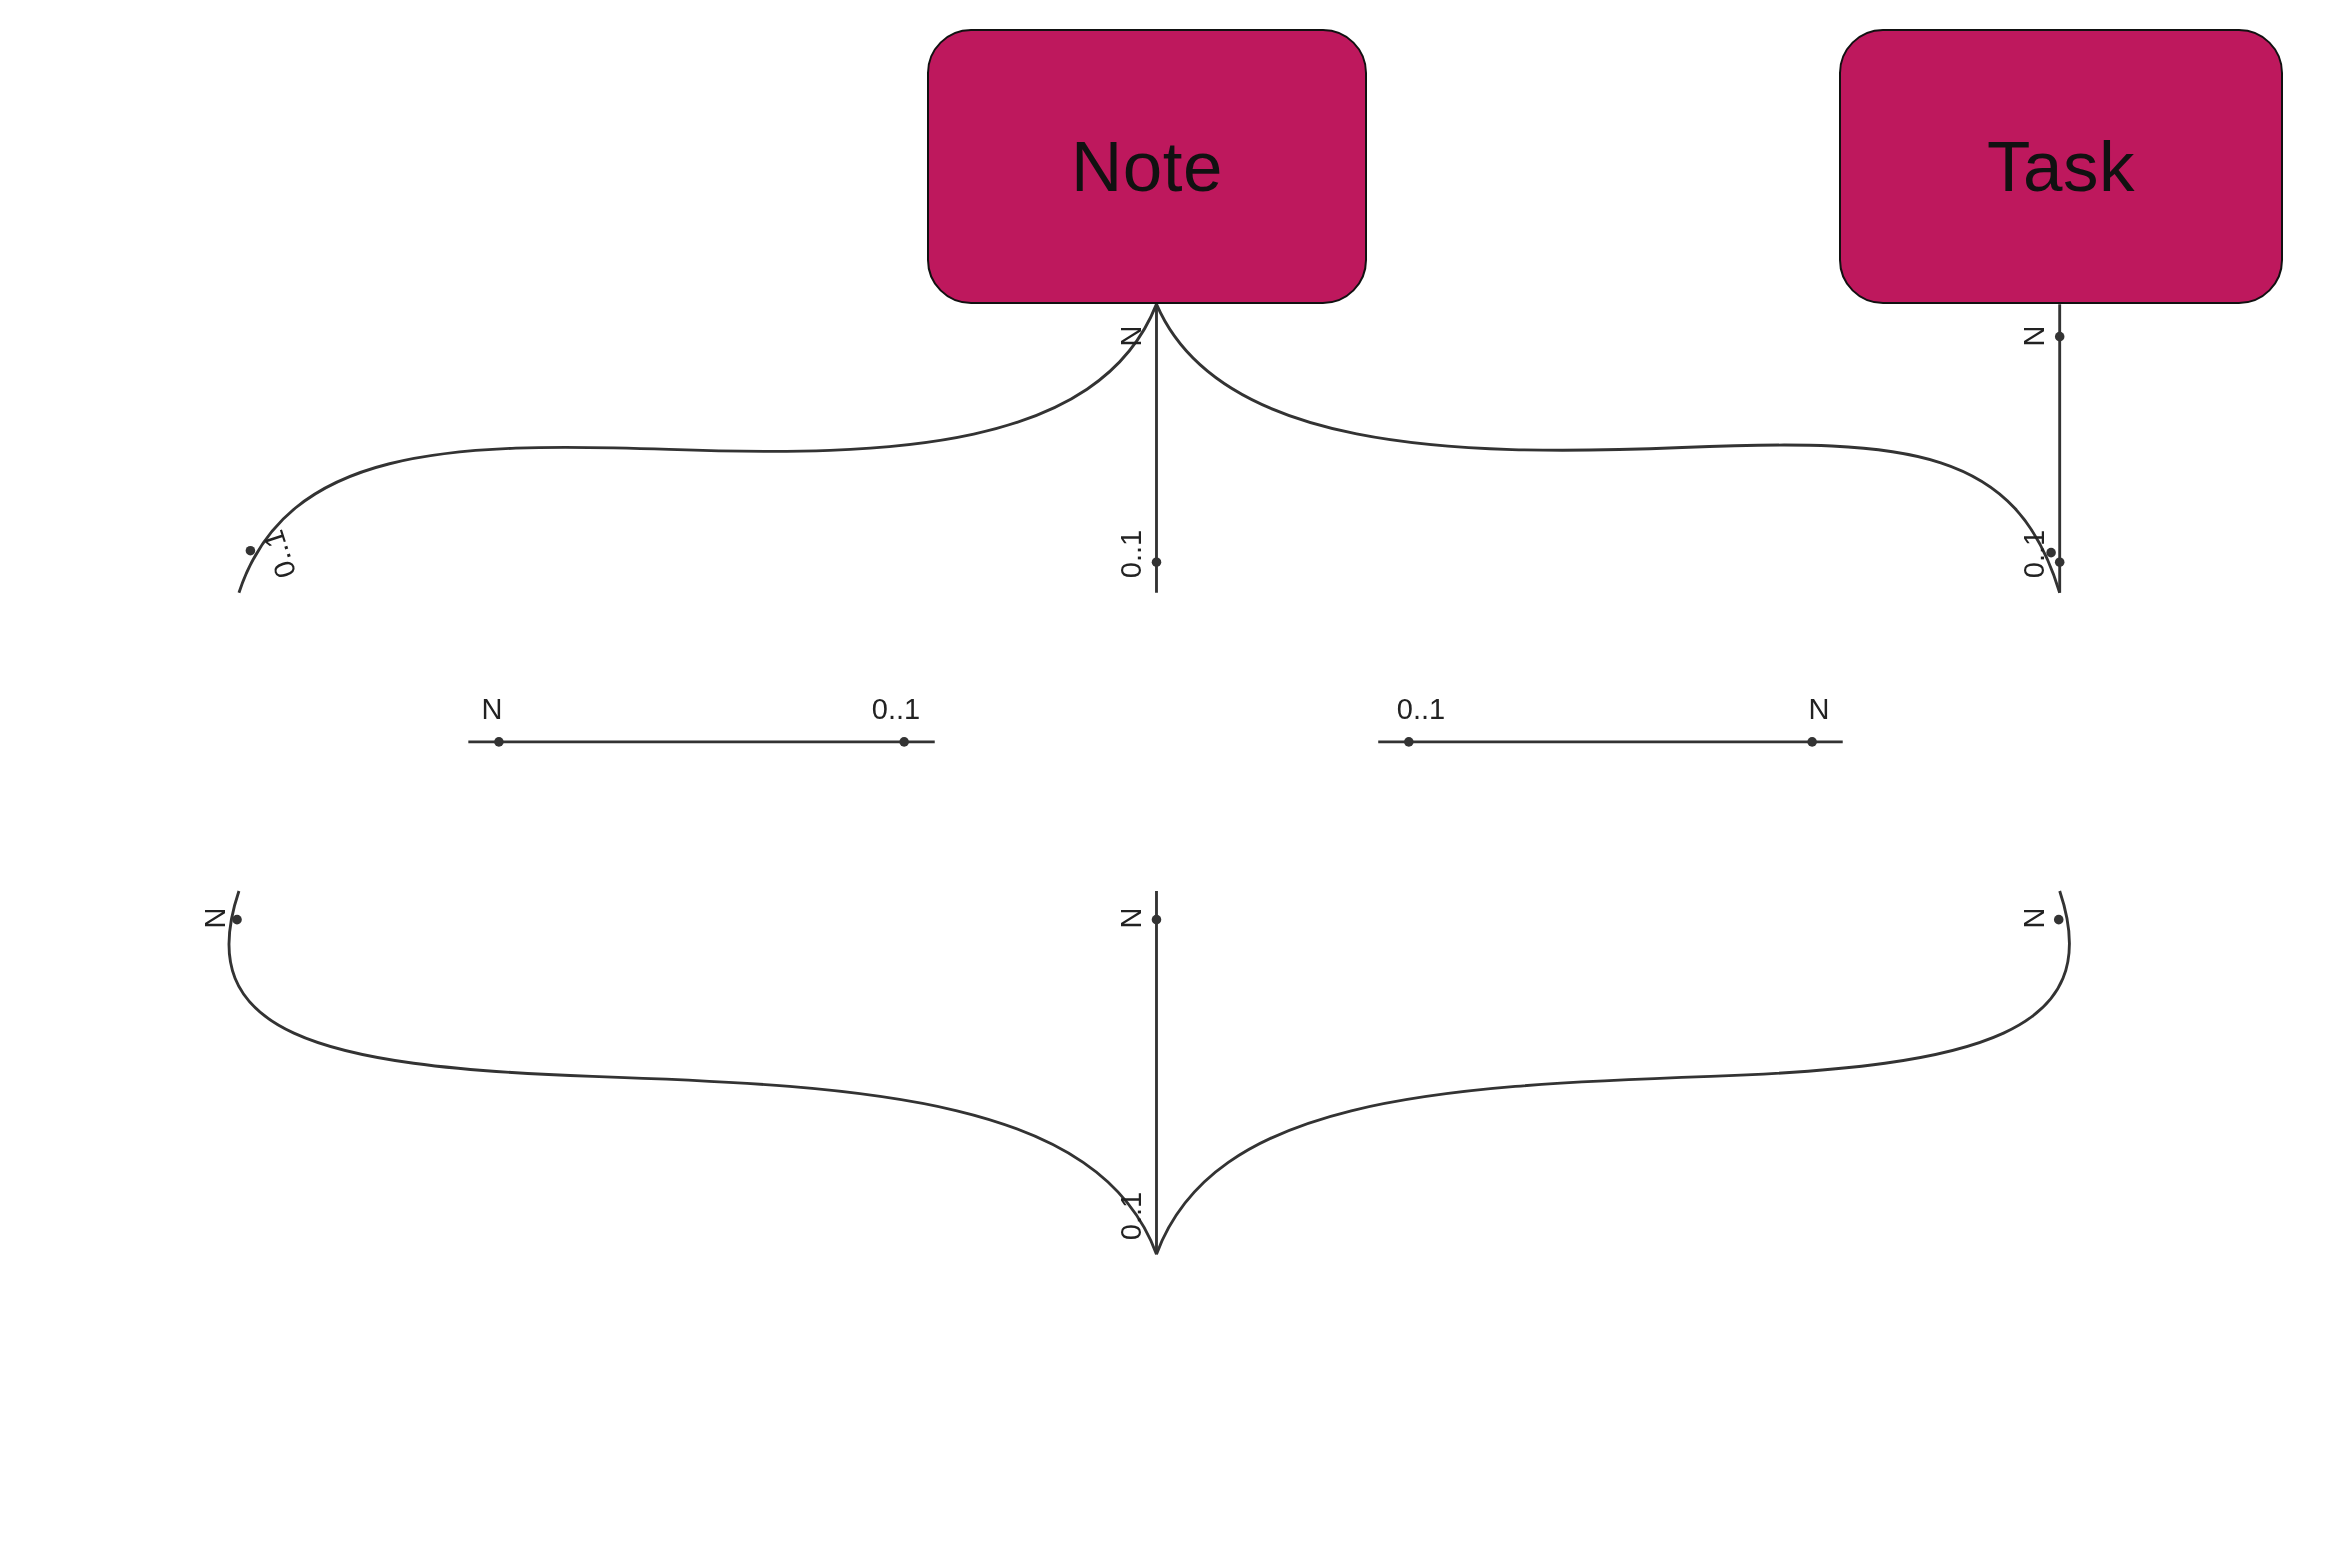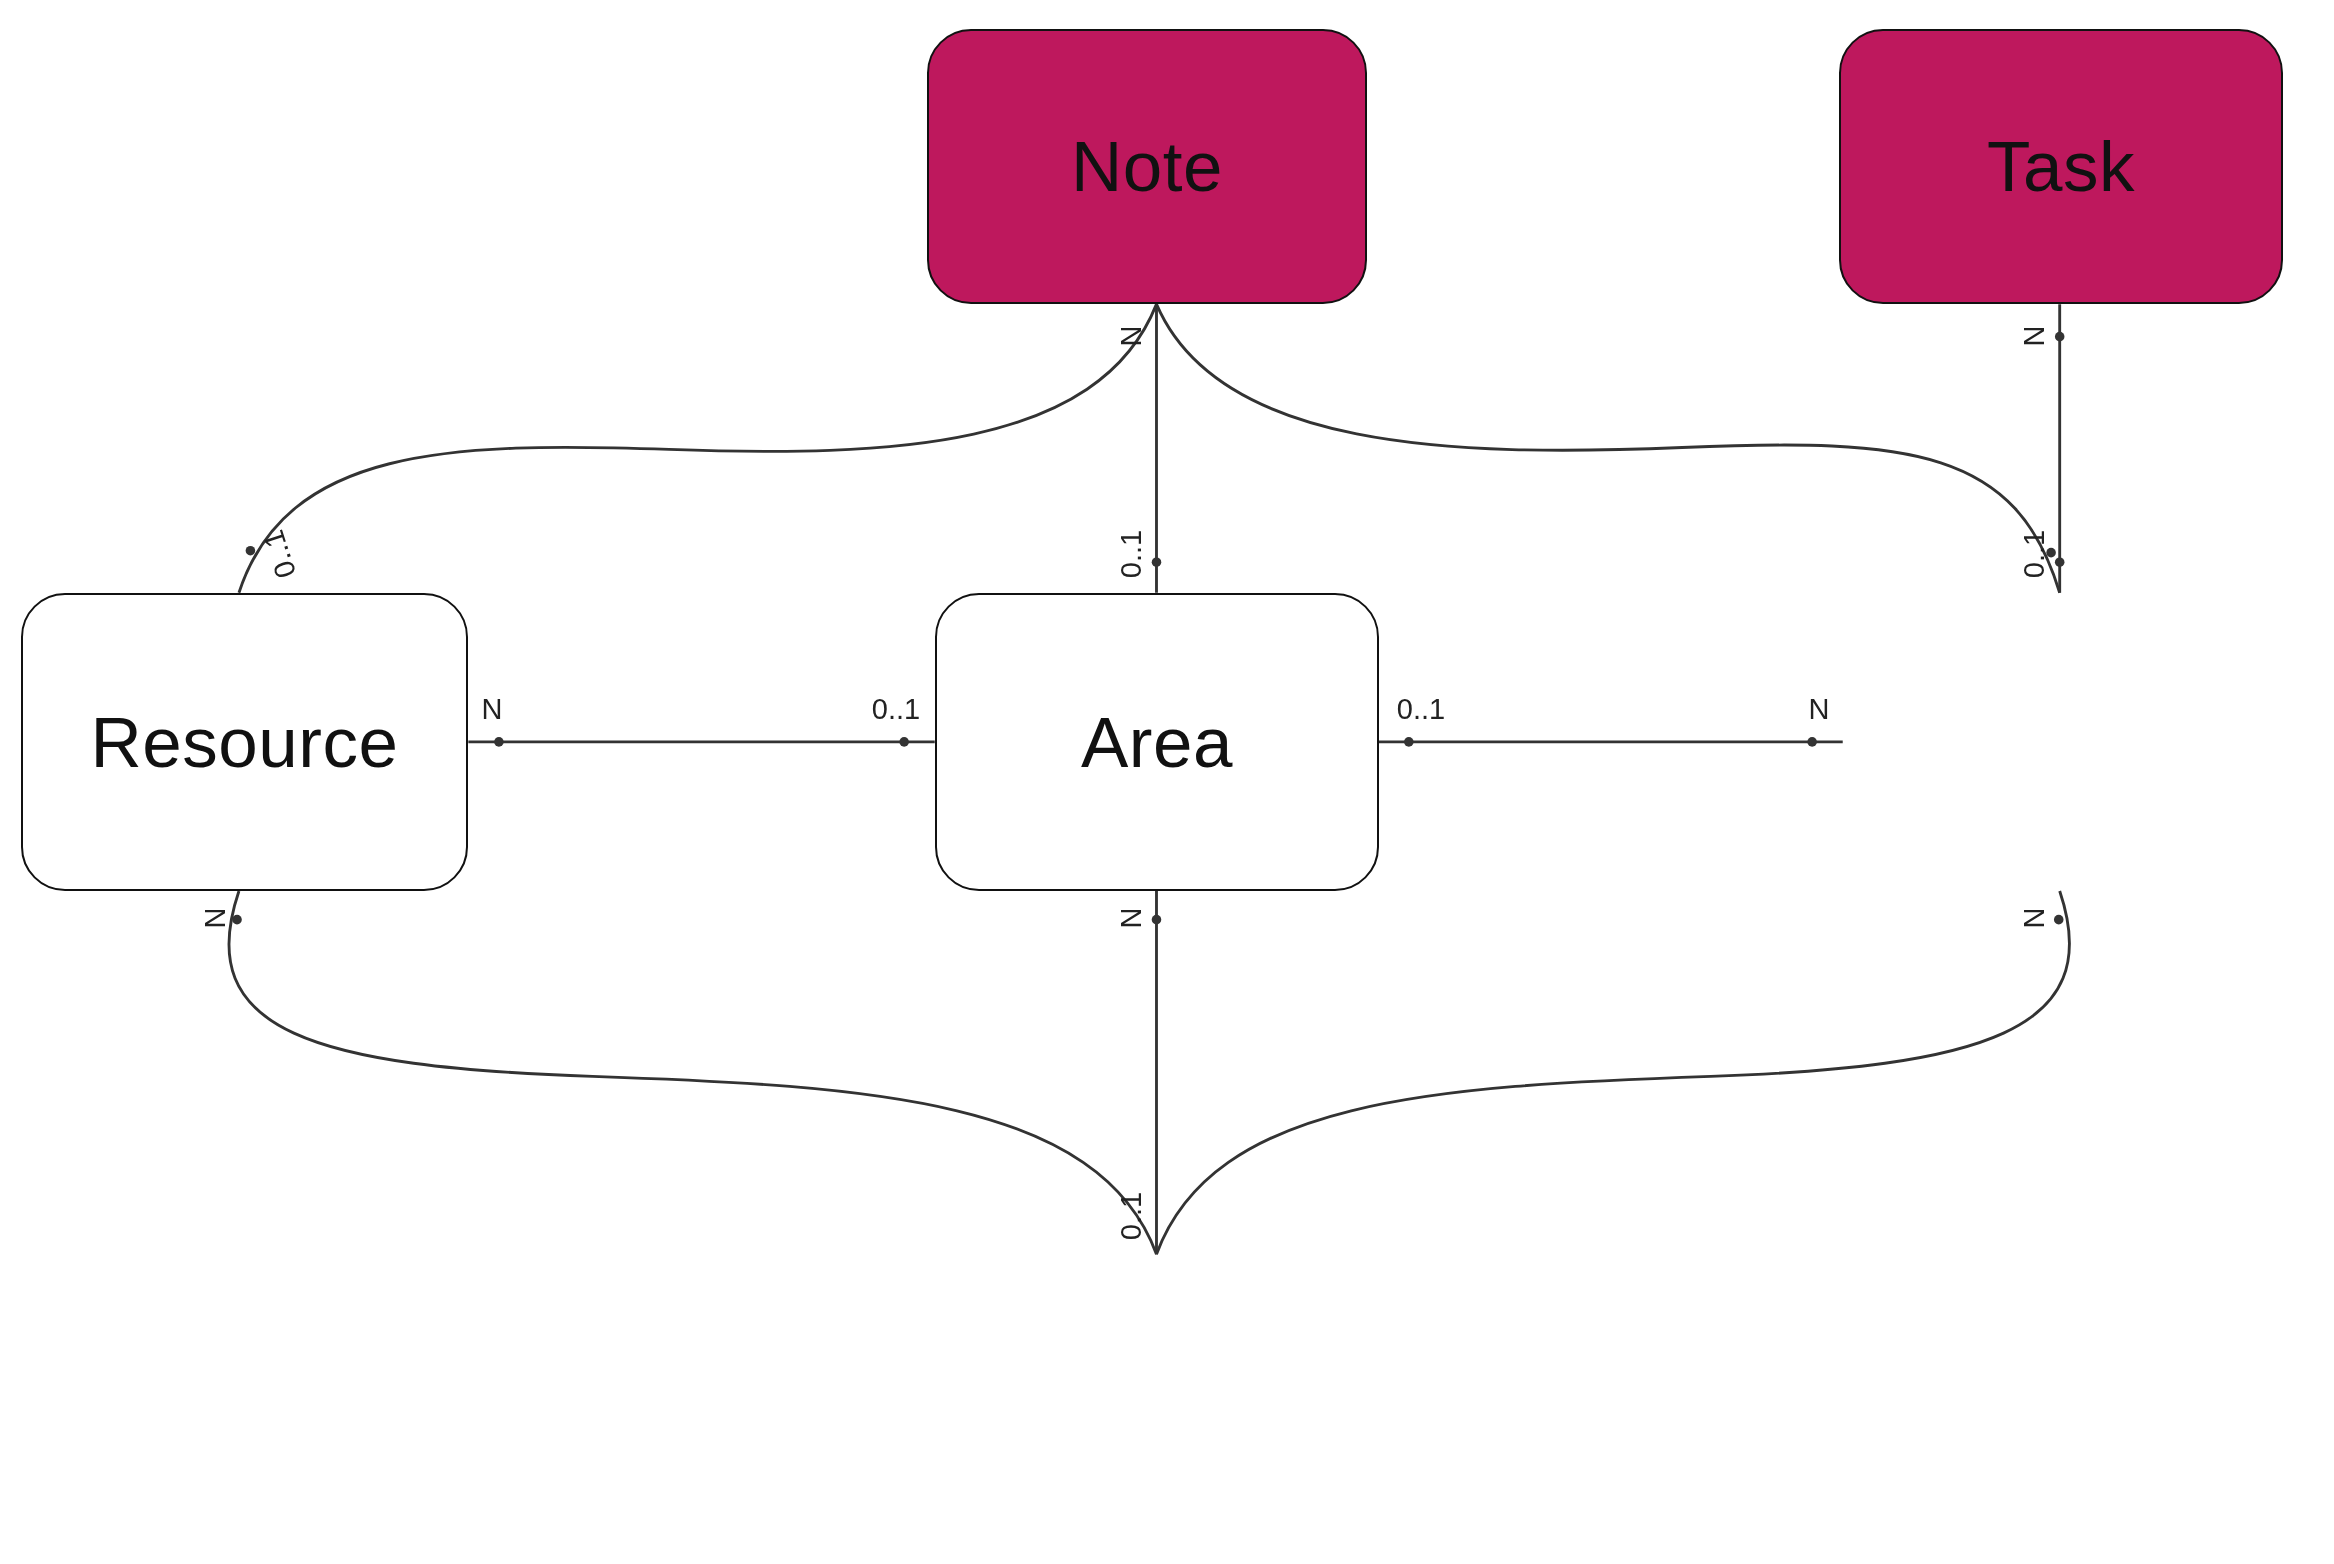--- a/index.html
+++ b/index.html
@@ -79,27 +79,21 @@
   </svg>
 
   <div class="entity shaded" style="left:927px;top:29px;width:440px;height:275px;">
     <span class="label">Note</span>
   </div>
 
   <div class="entity shaded" style="left:1839px;top:29px;width:444px;height:275px;">
     <span class="label">Task</span>
   </div>
 
-  <div class="entity" style="left:21px;top:593px;width:447px;height:298px;">
-    <span class="label">Resource</span>
-  </div>
 
-  <div class="entity" style="left:935px;top:593px;width:444px;height:298px;">
-    <span class="label">Area</span>
-  </div>
 
 
 
   <span class="card rot90" style="left:1131px;top:336px;">N</span>
 
   <span class="card rot90" style="left:1131px;top:554px;">0..1</span>
 
   <span class="card rot90" style="left:2034px;top:336px;">N</span>
 
   <span class="card rot90" style="left:2034px;top:554px;">0..1</span>

